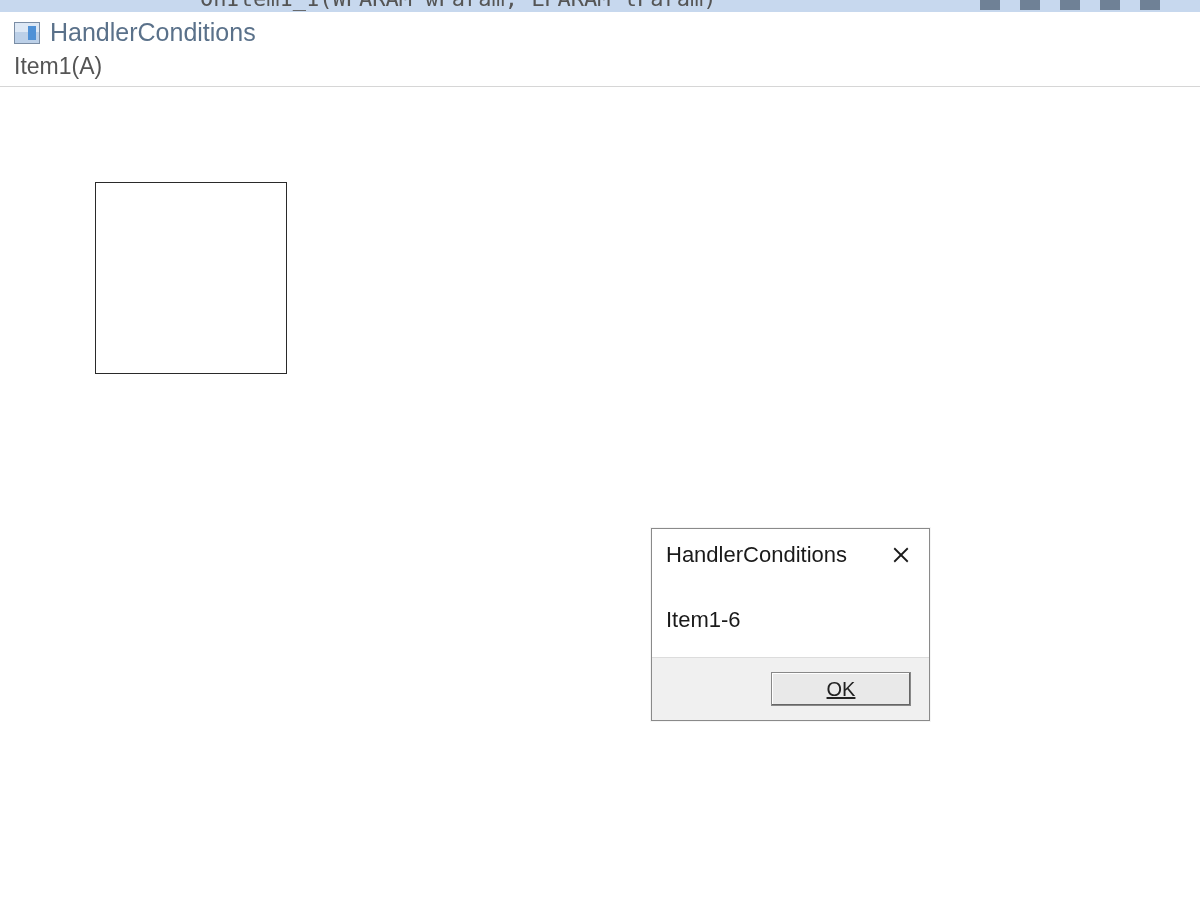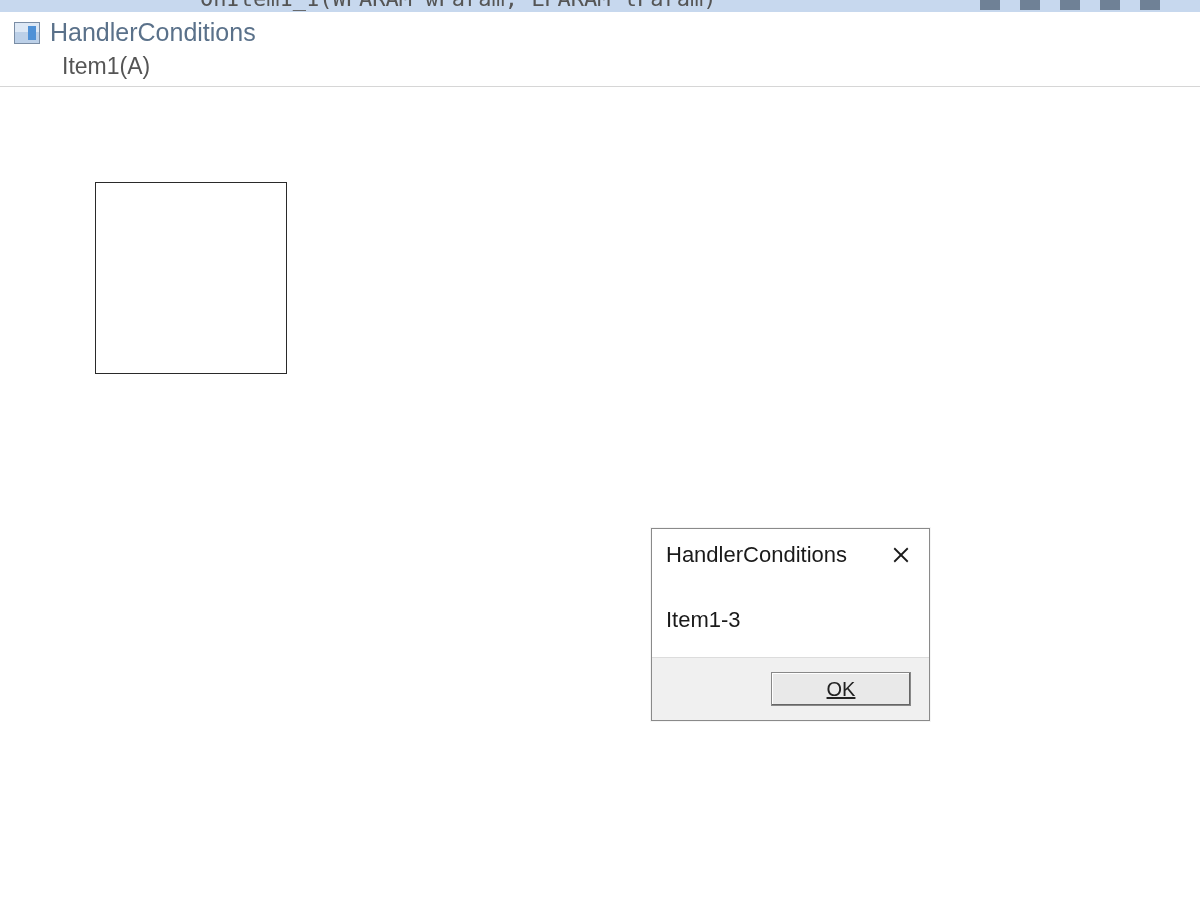--- a/index.html
+++ b/index.html
@@ -78,21 +78,20 @@
       font-size: 25px;
       font-weight: 400;
     }
     .menu-bar {
       padding: 4px 14px 6px 14px;
     }
     .menu-item {
       color: #555;
       font-size: 23px;
       cursor: default;
-      margin-left: 48px;
     }
     .divider {
       width: 100%;
       height: 1px;
       background: #d6d6d6;
     }
     .client-area {
       position: relative;
       width: 100%;
     }
@@ -199,18 +198,18 @@
   <div class="dialog-titlebar">
     <span class="dialog-title">HandlerConditions</span>
     <span class="dialog-close">
       <svg viewBox="0 0 16 16">
         <line x1="2" y1="2" x2="14" y2="14" stroke="#1a1a1a" stroke-width="1.6"></line>
         <line x1="14" y1="2" x2="2" y2="14" stroke="#1a1a1a" stroke-width="1.6"></line>
       </svg>
     </span>
   </div>
   <div class="dialog-body">
-    <div class="dialog-message">Item1-3</div>
+    <div class="dialog-message">Item1-6</div>
   </div>
   <div class="dialog-footer">
     <button class="ok-button">OK</button>
   </div>
 </div>
 
 </body></html>

